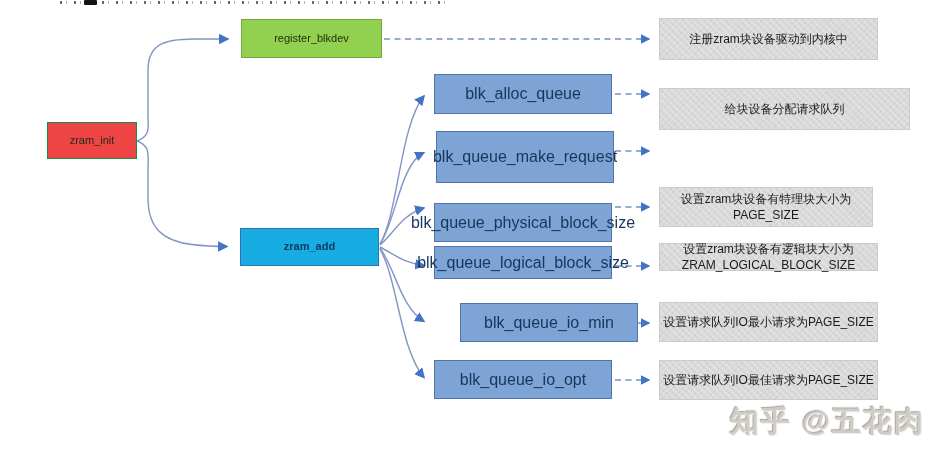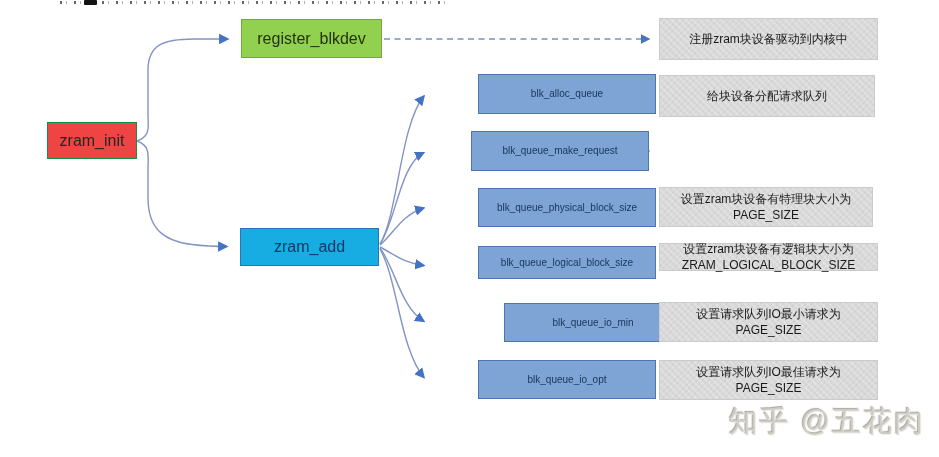--- a/index.html
+++ b/index.html
@@ -13,40 +13,40 @@
     background:repeating-linear-gradient(90deg,
       rgba(45,45,45,.9) 0 2px, transparent 2px 6px,
       rgba(45,45,45,.45) 6px 7px, transparent 7px 14px);
   }
   .frag-bold{position:absolute;left:84px;top:0;width:13px;height:5px;background:#141414;border-radius:1px;}
 
   .wires{position:absolute;left:0;top:0;pointer-events:none;}
 
   .node{
     position:absolute;display:flex;align-items:center;justify-content:center;
-    text-align:center;font-size:16px;line-height:1.2;box-sizing:border-box;
+    text-align:center;font-size:11px;line-height:1.2;box-sizing:border-box;
   }
   .node.green{background:#ef4444;border:1.5px solid #149044;color:#1b2b20;}
   .node.lgreen{background:#92d050;border:1.5px solid #74a83c;color:#23320f;}
-  .node.cyan{background:#17ace2;border:1.5px solid #2d74b5;color:#0f3a63;font-weight:normal;}
-  .node.blue{background:#7da4d4;border:1.5px solid #4d76b0;color:#16365c;font-size:10px;margin-left:44px;}
+  .node.cyan{background:#17ace2;border:1.5px solid #2d74b5;color:#0f3a63;font-weight:bold;}
+  .node.blue{background:#7da4d4;border:1.5px solid #4d76b0;color:#16365c;font-size:16px;}
 
   .note{
     position:absolute;display:flex;align-items:center;justify-content:center;
     text-align:center;font-size:12px;line-height:1.35;color:#1a1a1a;box-sizing:border-box;
     background:#d9d9d9;border:1px solid #cbcbcb;
     background-image:
       repeating-linear-gradient(45deg, rgba(255,255,255,.22) 0 2px, transparent 2px 5px),
       repeating-linear-gradient(-45deg, rgba(0,0,0,.035) 0 1px, transparent 1px 4px);
   }
-  .note span{white-space:pre-line;display:block;width:100%;padding:0 11px;}
+  .note span{white-space:pre-line;display:block;width:100%;padding:0 3px;}
 
   .watermark{
     position:absolute;right:14px;top:402px;font-size:29px;letter-spacing:2px;
-    color:#cfccc5;font-weight:normal;
+    color:#cfccc5;font-weight:bold;
     text-shadow:1px 1px 0 #efede9, -1px -1px 1px #a8a59d;
     user-select:none;
   }
 </style>
 </head>
 <body>
 
 <div class="canvas">
 
   <div class="frag-line"></div>
@@ -91,40 +91,40 @@
   <div class="node lgreen" style="left:241px;top:19px;width:141px;height:39px">
     <span>register_blkdev</span>
   </div>
   <div class="node cyan" style="left:240px;top:228px;width:139px;height:38px">
     <span>zram_add</span>
   </div>
 
   <div class="node blue" style="left:434px;top:74px;width:178px;height:40px">
     <span>blk_alloc_queue</span>
   </div>
-  <div class="node blue" style="left:427px;top:131px;width:178px;height:40px">
+  <div class="node blue" style="left:436px;top:131px;width:178px;height:52px">
     <span>blk_queue_make_request</span>
   </div>
-  <div class="node blue" style="left:434px;top:188px;width:178px;height:39px">
+  <div class="node blue" style="left:434px;top:203px;width:178px;height:39px">
     <span>blk_queue_physical_block_size</span>
   </div>
   <div class="node blue" style="left:434px;top:246px;width:178px;height:33px">
     <span>blk_queue_logical_block_size</span>
   </div>
   <div class="node blue" style="left:460px;top:303px;width:178px;height:39px">
     <span>blk_queue_io_min</span>
   </div>
   <div class="node blue" style="left:434px;top:360px;width:178px;height:39px">
     <span>blk_queue_io_opt</span>
   </div>
 
   <div class="note" style="left:659px;top:18px;width:219px;height:42px">
     <span>注册zram块设备驱动到内核中</span>
   </div>
-  <div class="note" style="left:659px;top:75px;width:216px;height:42px">
+  <div class="note" style="left:659px;top:88px;width:251px;height:42px">
     <span>给块设备分配请求队列</span>
   </div>
   <div class="note" style="left:659px;top:187px;width:214px;height:40px">
     <span>设置zram块设备有特理块大小为PAGE_SIZE</span>
   </div>
   <div class="note" style="left:659px;top:243px;width:219px;height:28px">
     <span>设置zram块设备有逻辑块大小为
 ZRAM_LOGICAL_BLOCK_SIZE</span>
   </div>
   <div class="note" style="left:659px;top:302px;width:219px;height:40px">

